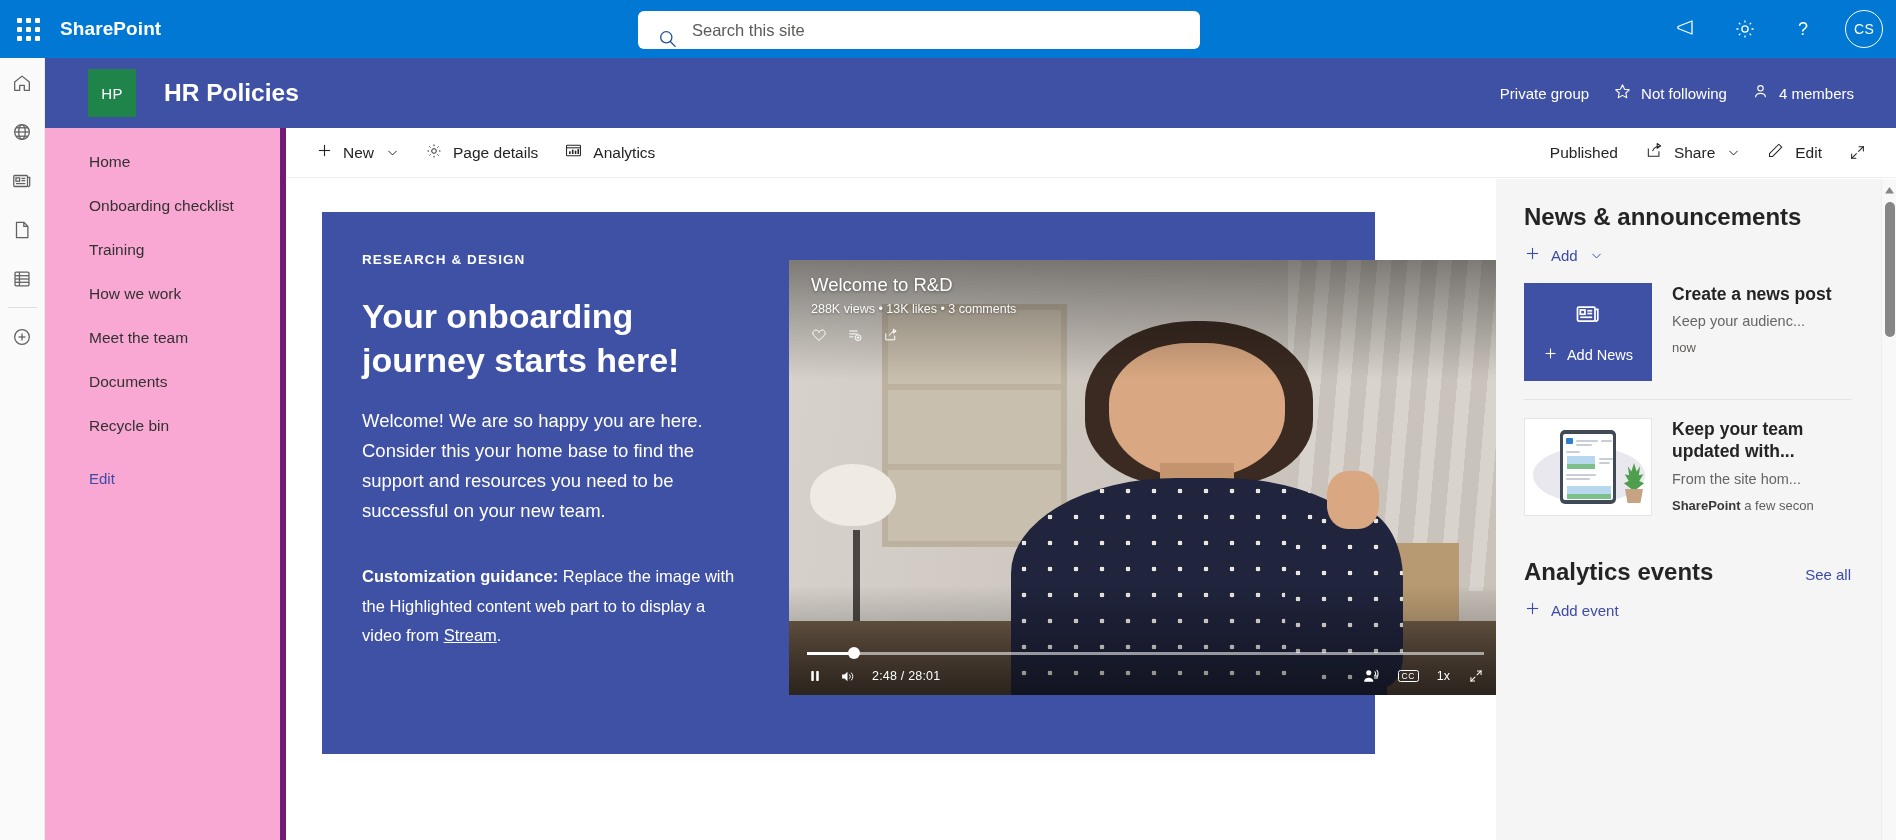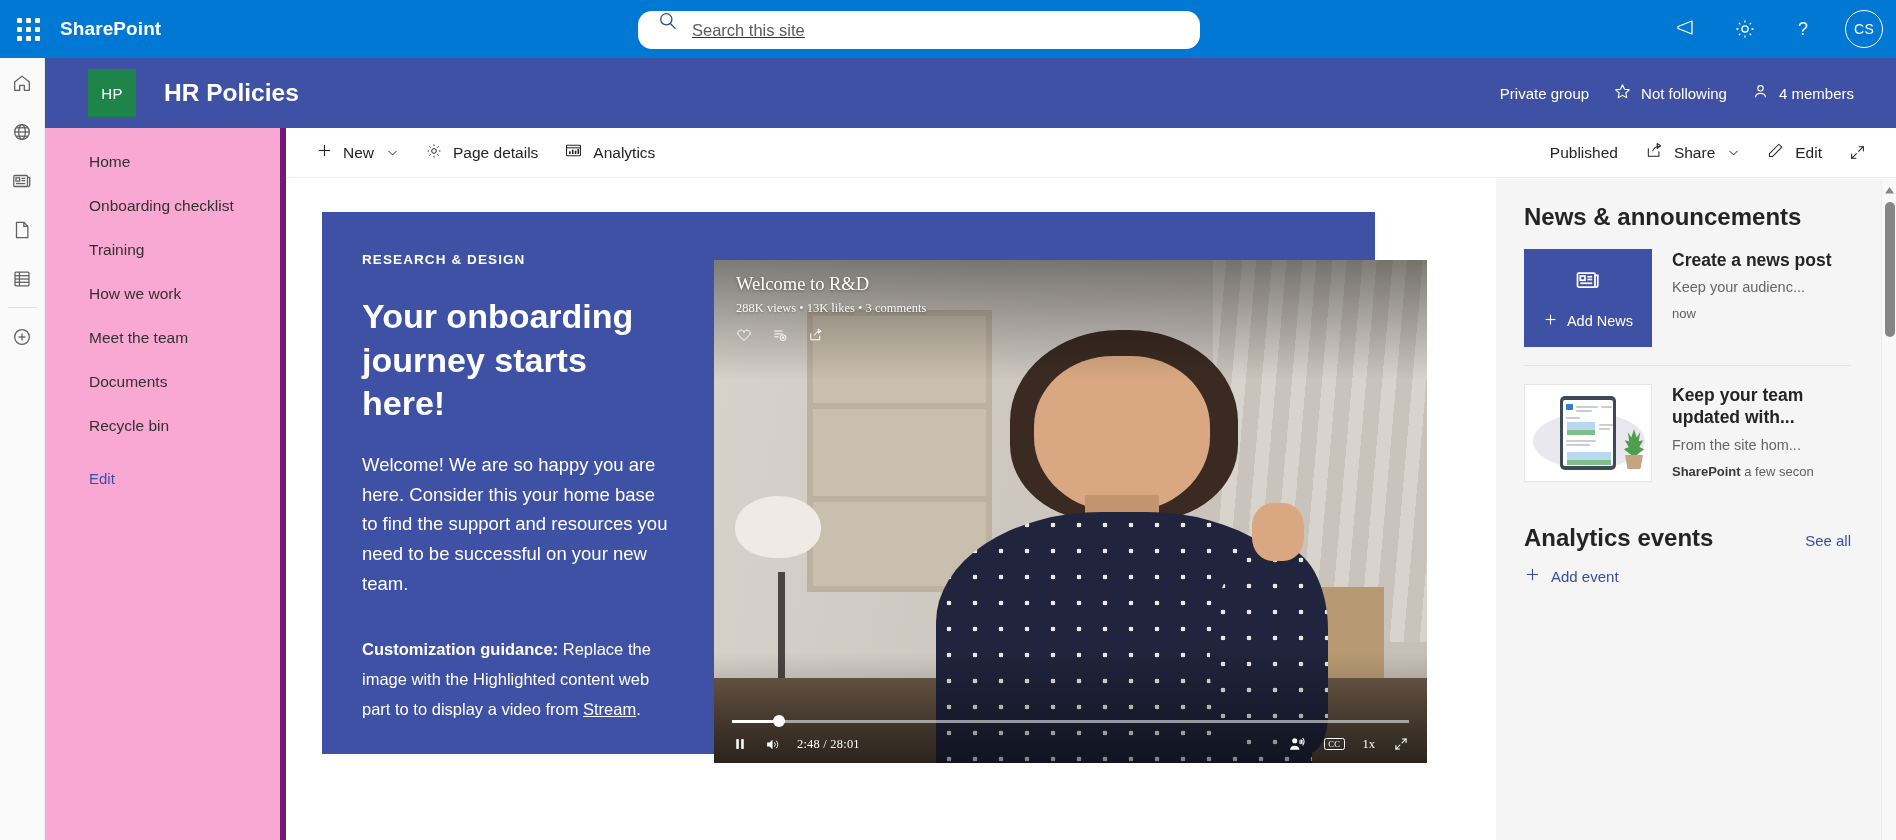--- a/index.html
+++ b/index.html
@@ -22,21 +22,21 @@
     cursor: pointer; flex: 0 0 auto;
   }
   .waffle-grid { display: grid; grid-template-columns: repeat(3, 5px); grid-gap: 4px; }
   .waffle-grid i { width: 5px; height: 5px; background: #fff; border-radius: 1px; display: block; }
   .suite-brand {
     color: #fff; font-size: 19px; font-weight: 700; letter-spacing: .1px;
     margin-left: 4px; cursor: pointer; white-space: nowrap;
   }
   .searchwrap {
     position: absolute; left: 638px; top: 11px; width: 562px; height: 38px;
-    background: #fff; display: flex; align-items: flex-start; border-radius: 14px; text-decoration: underline;
+    background: #fff; display: flex; align-items: flex-end; border-radius: 6px;
   }
   .searchwrap .sicon { margin: 0 14px 0 20px; display: flex; }
   .searchwrap input {
     border: none; outline: none; background: transparent; flex: 1;
     font-family: "Liberation Sans", sans-serif; font-size: 16.5px; color: #323130;
     height: 100%; padding-right: 10px;
   }
   .searchwrap input::placeholder { color: #5d5b59; }
   .suite-right {
     position: absolute; right: 0; top: 0; height: 58px; display: flex; align-items: center;
@@ -118,34 +118,34 @@
 
   
   .canvas {
     position: absolute; left: 286px; top: 179px; width: 1595px; height: 661px;
     background: #fff; overflow: hidden;
   }
   .hero {
     position: absolute; left: 36px; top: 33px; width: 1053px; height: 542px;
     background: #3f51a5; display: flex;
   }
-  .hero-text { width: 392px; padding: 40px 44px 0 40px; color: #fff; flex: 0 0 auto; }
+  .hero-text { width: 467px; padding: 40px 44px 0 40px; color: #fff; flex: 0 0 auto; }
   .hero-eyebrow {
     font-size: 13.5px; font-weight: 700; letter-spacing: 1.1px; margin-bottom: 28px;
   }
   .hero-h1 { font-size: 34px; font-weight: 700; line-height: 1.28; margin-bottom: 24px; }
   .hero-p { font-size: 18.5px; line-height: 1.62; }
   .hero-note { font-size: 16.5px; line-height: 1.8; margin-top: 36px; }
   .hero-note b { font-weight: 700; }
   .hero-note a { color: #fff; text-decoration: underline; }
 
   
   .video {
-    position: relative; width: 713px; height: 503px; margin-top: 48px;
-    overflow: hidden; flex: 0 0 auto; font-family: Liberation Serif, serif;
+    position: relative; width: 713px; height: 435px; margin-top: 48px;
+    overflow: hidden; flex: 0 0 auto;
   }
   .video-bg { position: absolute; inset: 0; overflow: hidden; background: #cfc9c2; }
   
   .vb-wall { position: absolute; inset: 0;
     background: linear-gradient(100deg,#d7d2cb 0%, #cdc7c0 42%, #c6bfb7 100%); }
   .vb-curtain { position: absolute; right: -4%; top: -2%; width: 34%; height: 78%;
     background: repeating-linear-gradient(95deg,#d9d4cd 0 14px,#c9c3bb 14px 30px); opacity: .95;}
   .vb-shelf { position: absolute; left: 13%; top: 10%; width: 26%; height: 56%;
     background: #c9bfae; box-shadow: inset 0 0 0 6px #bdb2a0; }
   .vb-shelf i { position: absolute; left: 0; width: 100%; height: 6px; background: #bdb2a0; }
@@ -625,20 +625,36 @@
       </div>
 
     </div>
   </div>
 
   <div class="rightpanel">
 
     <div class="rp-h">
       <span>News &amp; announcements</span>
     </div>
+    <div class="rp-add">
+      <span>
+        <svg width="17" height="17" viewBox="0 0 20 20">
+            <g stroke="#3c4ba6" stroke-width="1.3">
+              <line x1="10" y1="3.4" x2="10" y2="16.6"></line>
+              <line x1="3.4" y1="10" x2="16.6" y2="10"></line>
+            </g>
+          </svg>
+      </span>
+      <span>Add</span>
+      <span class="chev">
+        <svg width="13" height="13" viewBox="0 0 16 16">
+            <polyline points="3,6 8,11 13,6" fill="none" stroke="#3c4ba6" stroke-width="1.2"></polyline>
+          </svg>
+      </span>
+    </div>
 
     <div class="news-row">
       <div class="news-thumb">
         <span>
           <svg width="28" height="28" viewBox="0 0 24 24">
               <g fill="none" stroke="#fff" stroke-width="1.5">
                 <rect x="3" y="6" width="15" height="12" rx="1"></rect>
                 <path d="M18 8h2.4v8.6a1.4 1.4 0 0 1-2.4 1"></path>
                 <rect x="5.4" y="8.6" width="4" height="3.6"></rect>
                 <line x1="11.4" y1="9.2" x2="15.6" y2="9.2"></line>

